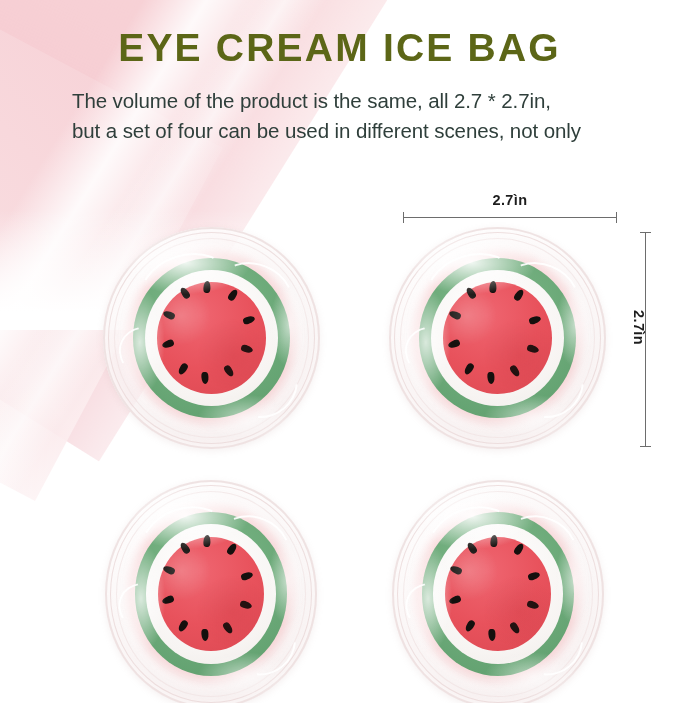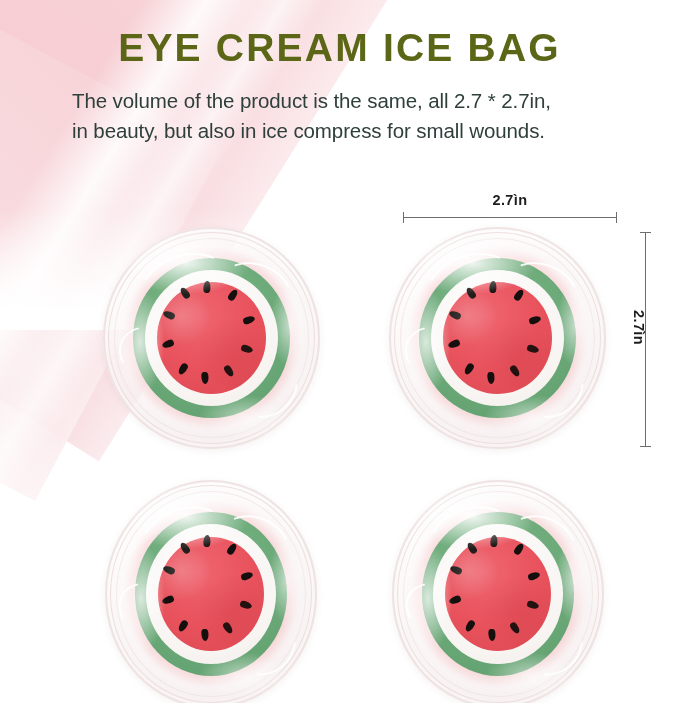--- a/index.html
+++ b/index.html
@@ -290,21 +290,21 @@
     <div class="light-streak"></div>
     <div class="light-streak-2"></div>
     <div class="white-fade"></div>
     <div class="white-fade-bottom"></div>
   </div>
 
   <div class="headline">EYE CREAM ICE BAG</div>
 
   <div class="subcopy">
     <span class="line">The volume of the product is the same, all 2.7 * 2.7in,</span>
-    <span class="line">in beauty, but also in ice compress for small wounds.</span>
+    <span class="line">but a set of four can be used in different scenes, not only</span>
   </div>
 
   <div class="dim-h-label">2.7ìn</div>
   <div class="dim-h"></div>
 
   <div class="dim-v"></div>
   <div class="dim-v-label">2.7ìn</div>
 
   <div class="pack" style="left:103px; top:227px; width:217px; height:222px;">
     <div class="pack-inner">

